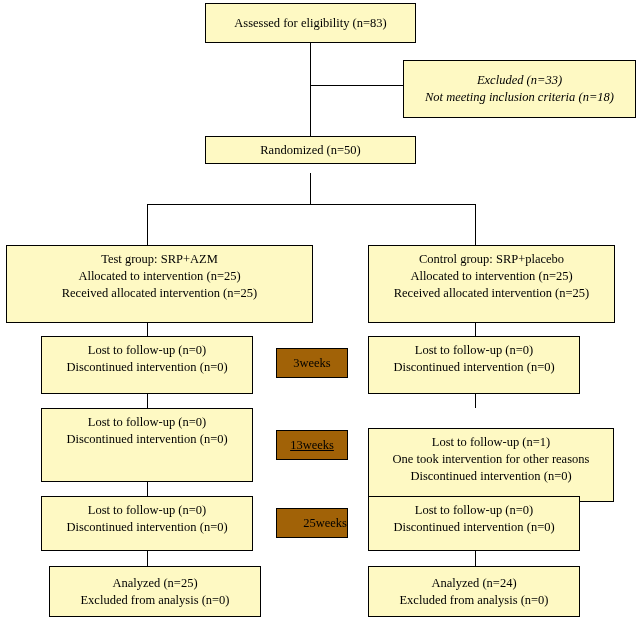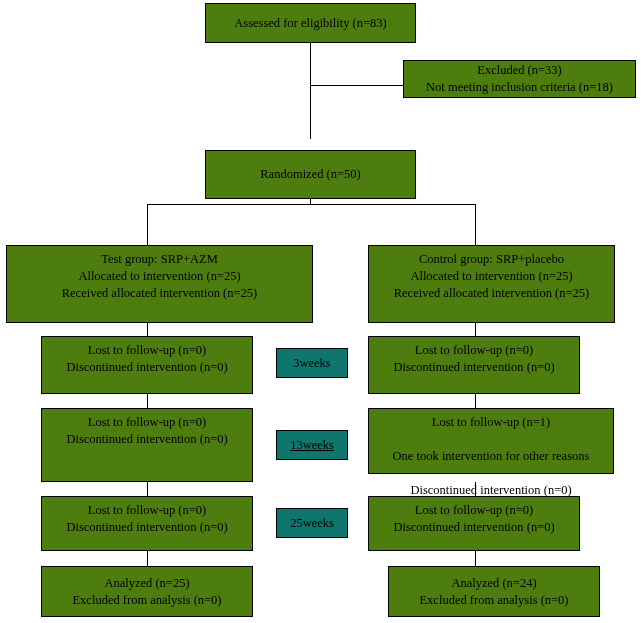--- a/index.html
+++ b/index.html
@@ -13,21 +13,21 @@
     width: 642px;
     height: 623px;
     background: #ffffff;
     font-family: "Liberation Serif", "DejaVu Serif", serif;
     overflow: hidden;
   }
   .box {
     position: absolute;
     box-sizing: border-box;
     border: 1px solid #000000;
-    background: #4d7c0f;
+    background: #fef9c3;
     display: flex;
     flex-direction: column;
     align-items: center;
     justify-content: flex-start;
     text-align: center;
     font-size: 12.5px;
     line-height: 17px;
     color: #000000;
     padding-top: 5px;
   }
@@ -36,21 +36,21 @@
     white-space: nowrap;
   }
   .box.center-v {
     justify-content: center;
     padding-top: 0;
   }
   .timebox {
     position: absolute;
     box-sizing: border-box;
     border: 1px solid #000000;
-    background: #0f766e;
+    background: #a16207;
     display: flex;
     align-items: center;
     justify-content: center;
     font-size: 12.5px;
     line-height: 15px;
     color: #000000;
   }
   .conn-v {
     position: absolute;
     width: 1px;
@@ -83,26 +83,26 @@
   <div class="conn-v" style="left:147px; top:482px; height:14px;"></div>
   <div class="conn-v" style="left:475px; top:482px; height:14px;"></div>
 
   <div class="conn-v" style="left:147px; top:551px; height:15px;"></div>
   <div class="conn-v" style="left:475px; top:551px; height:15px;"></div>
 
   <div class="box center-v" style="left:205px; top:3px; width:211px; height:40px;">
     <span class="line">Assessed for eligibility (n=83)</span>
   </div>
 
-  <div class="box center-v" style="left:403px; top:60px; width:233px; height:38px;">
+  <div class="box center-v" style="left:403px; top:60px; width:233px; height:58px;font-style:italic;">
     <span class="line">Excluded (n=33)</span>
     <span class="line">Not meeting inclusion criteria (n=18)</span>
   </div>
 
-  <div class="box center-v" style="left:205px; top:150px; width:211px; height:49px;">
+  <div class="box center-v" style="left:205px; top:136px; width:211px; height:28px;">
     <span class="line">Randomized (n=50)</span>
   </div>
 
   <div class="box" style="left:6px; top:245px; width:307px; height:78px;text-align:right;">
     <span class="line">Test group: SRP+AZM</span>
     <span class="line">Allocated to intervention (n=25)</span>
     <span class="line">Received allocated intervention (n=25)</span>
   </div>
 
   <div class="box" style="left:368px; top:245px; width:247px; height:78px;">
@@ -127,43 +127,43 @@
 
   <div class="box" style="left:41px; top:408px; width:212px; height:74px;">
     <span class="line">Lost to follow-up (n=0)</span>
     <span class="line">Discontinued intervention (n=0)</span>
   </div>
 
   <div class="timebox" style="left:276px; top:430px; width:72px; height:30px;text-decoration:underline;">
     <span>13weeks</span>
   </div>
 
-  <div class="box" style="left:368px; top:408px; width:246px; height:66px;gap:17px;">
+  <div class="box" style="left:368px; top:428px; width:246px; height:74px;">
     <span class="line">Lost to follow-up (n=1)</span>
     <span class="line">One took intervention for other reasons</span>
     <span class="line">Discontinued intervention (n=0)</span>
   </div>
 
   <div class="box" style="left:41px; top:496px; width:212px; height:55px;">
     <span class="line">Lost to follow-up (n=0)</span>
     <span class="line">Discontinued intervention (n=0)</span>
   </div>
 
-  <div class="timebox" style="left:276px; top:508px; width:72px; height:30px;">
+  <div class="timebox" style="left:276px; top:508px; width:72px; height:30px;justify-content:flex-end;">
     <span>25weeks</span>
   </div>
 
   <div class="box" style="left:368px; top:496px; width:212px; height:55px;">
     <span class="line">Lost to follow-up (n=0)</span>
     <span class="line">Discontinued intervention (n=0)</span>
   </div>
 
-  <div class="box center-v" style="left:41px; top:566px; width:212px; height:51px;">
+  <div class="box center-v" style="left:49px; top:566px; width:212px; height:51px;">
     <span class="line">Analyzed (n=25)</span>
     <span class="line">Excluded from analysis (n=0)</span>
   </div>
 
-  <div class="box center-v" style="left:368px; top:566px; width:212px; height:51px;margin-left:20px;">
+  <div class="box center-v" style="left:368px; top:566px; width:212px; height:51px;">
     <span class="line">Analyzed (n=24)</span>
     <span class="line">Excluded from analysis (n=0)</span>
   </div>
 
 </div>
 
 </body></html>

